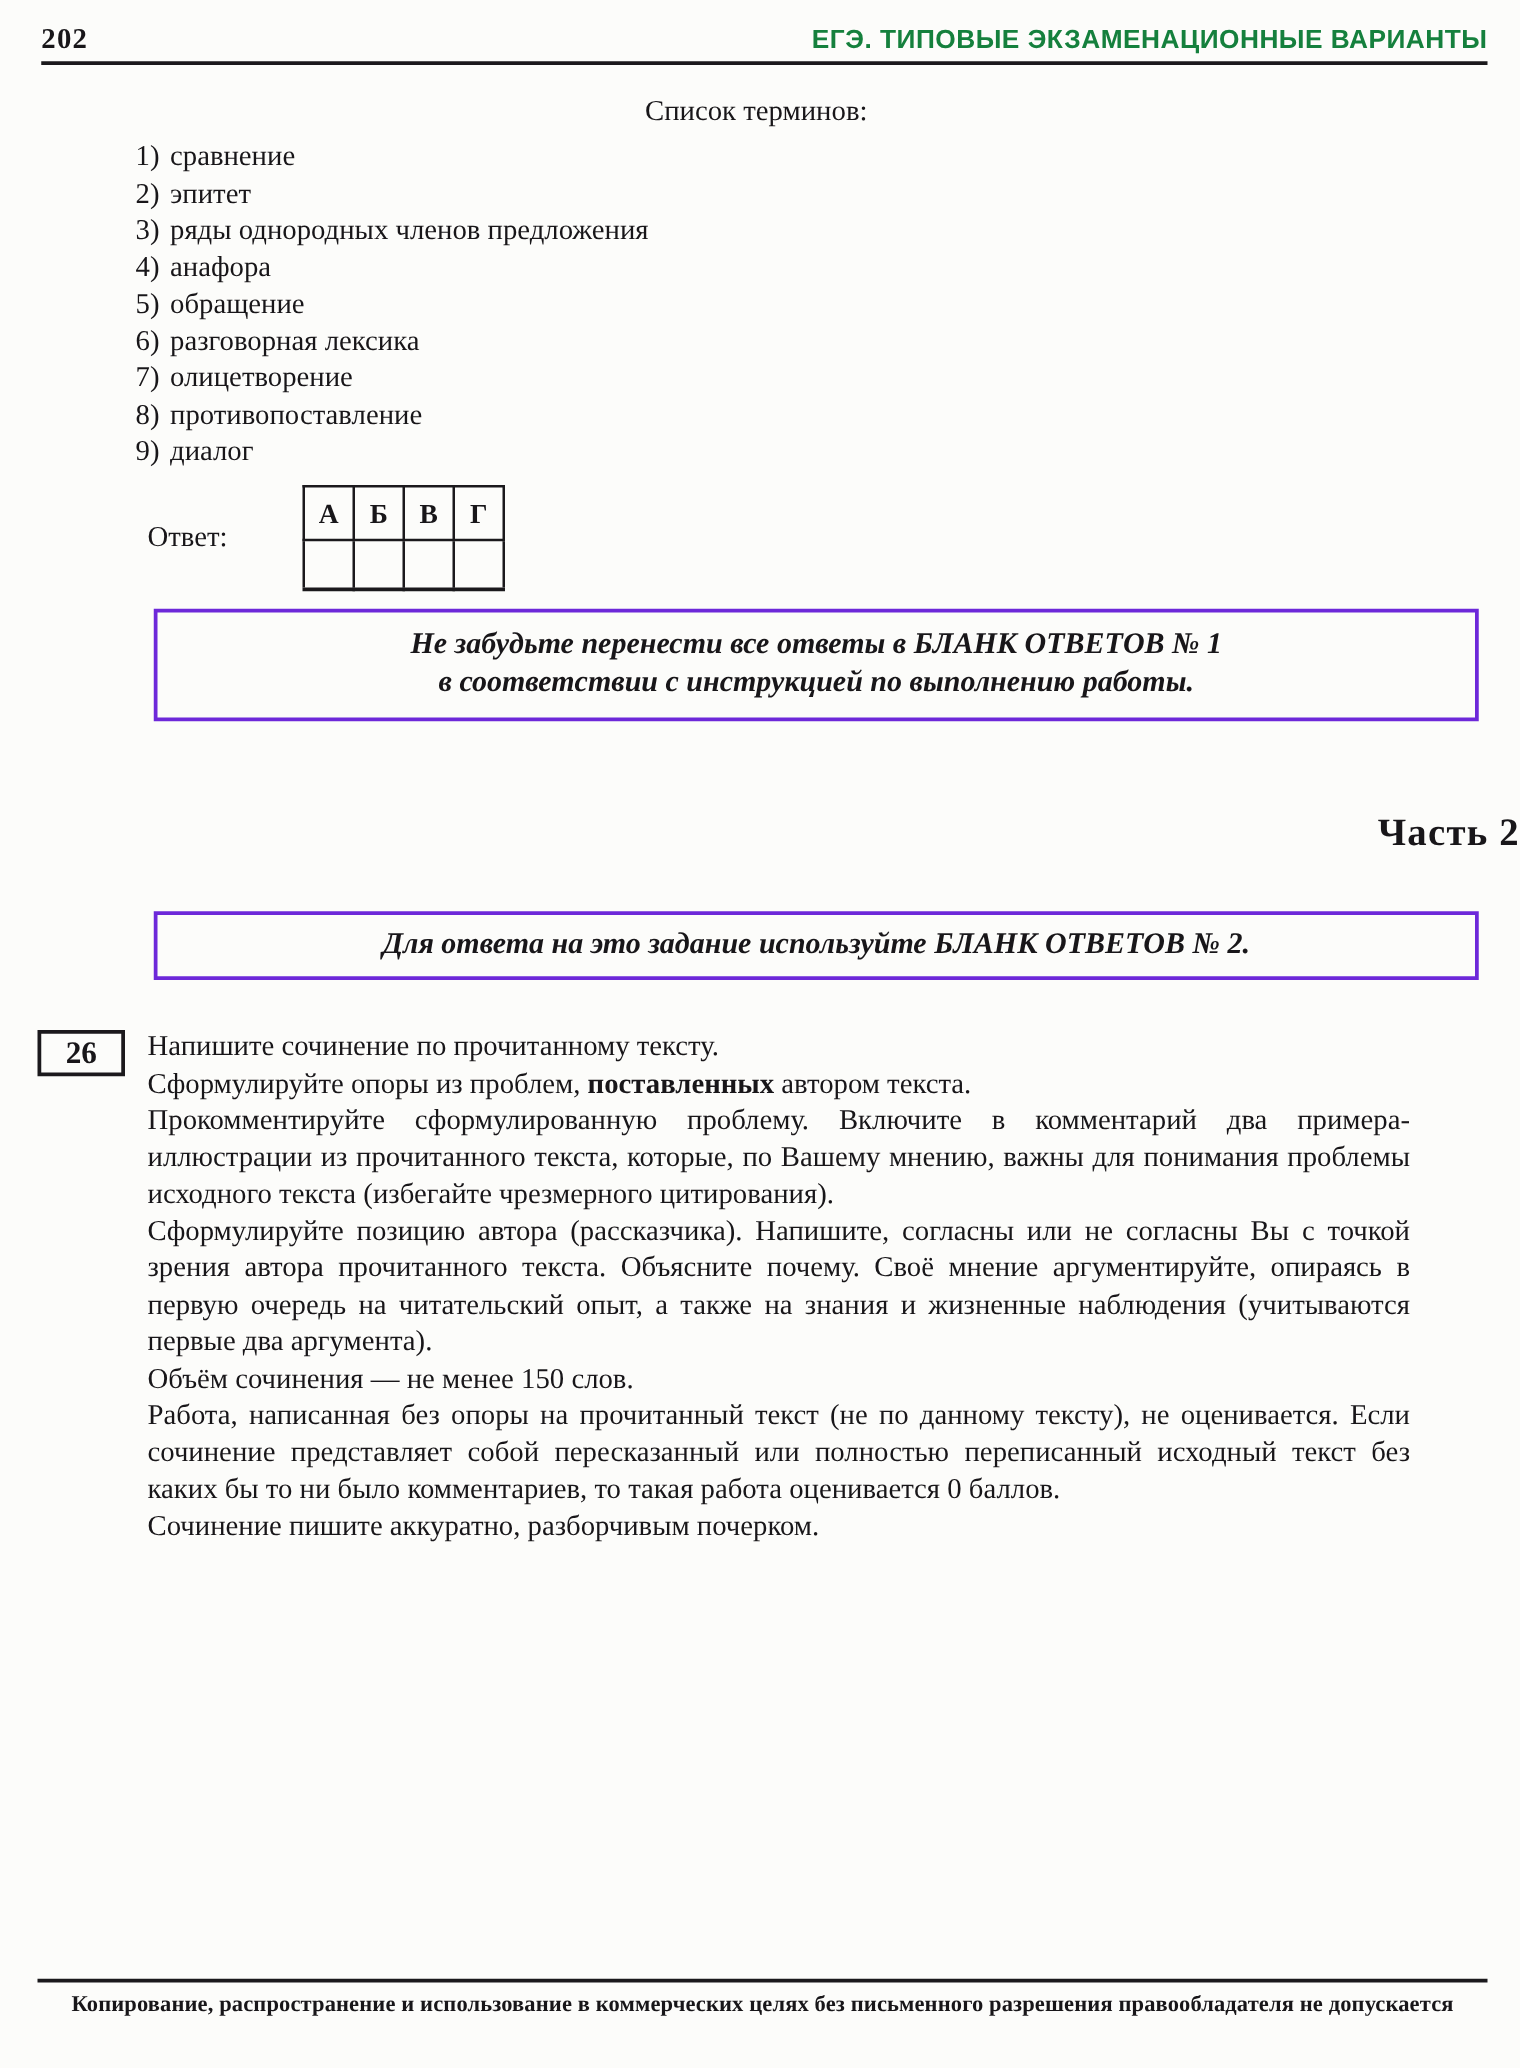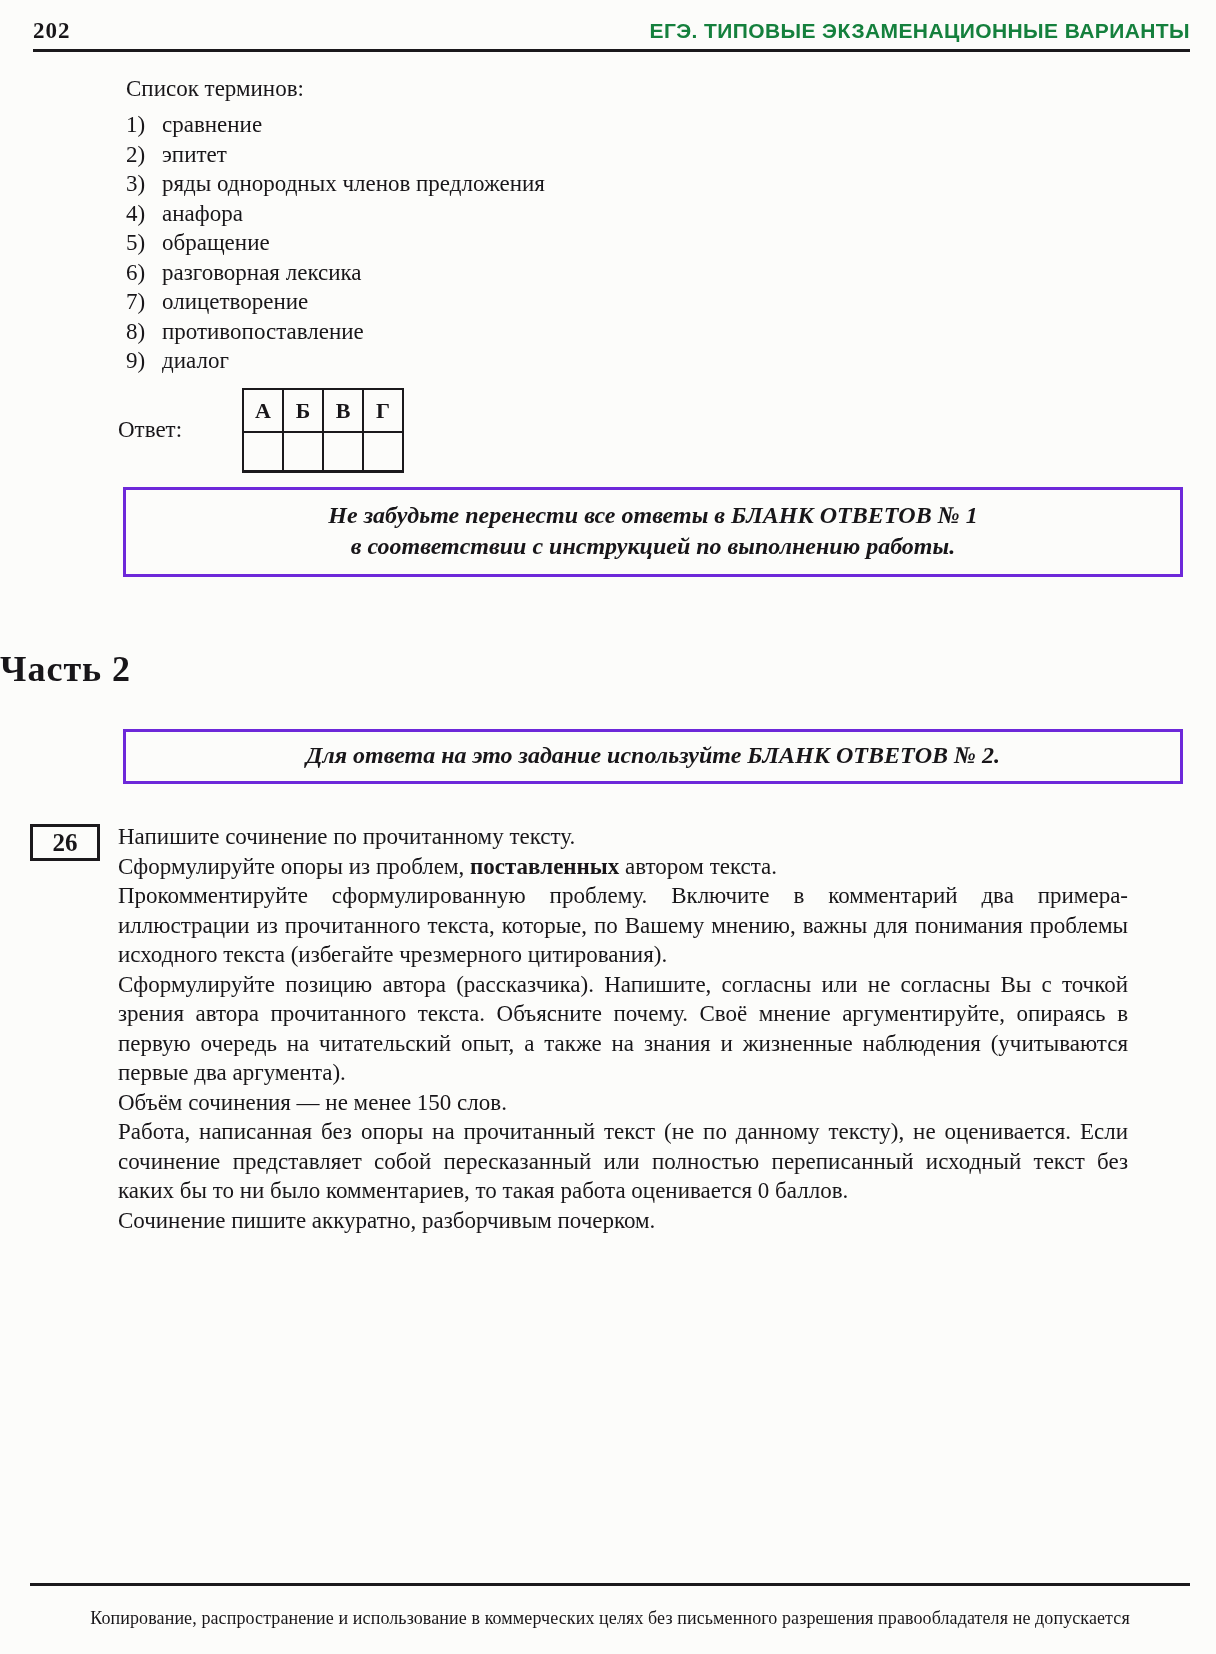--- a/index.html
+++ b/index.html
@@ -20,21 +20,21 @@
     border-bottom:3px solid #1b191c;
     padding-bottom:5px;
   }
   .page-number { font-size:23px; font-weight:bold; letter-spacing:1px; }
   .header-title {
     font-family:"Liberation Sans", sans-serif;
     font-size:21px; font-weight:600; letter-spacing:0.4px; color:#15803d;
   }
 
   
-  .terms { position:absolute; left:126px; top:76px; width:1010px; }
+  .terms { position:absolute; left:100px; top:76px; width:1010px;text-align:center; }
   .terms-title { font-size:23px; margin-bottom:8px; }
   .term-row { display:flex; font-size:23px; line-height:29.5px; }
   .term-num { width:36px; flex:none; }
 
   
   .answer-row { position:absolute; left:118px; top:388px; display:flex; align-items:center; }
   .answer-label { font-size:23px; width:124px; flex:none; }
   .answer-table { border-collapse:collapse; border:2px solid #1b191c; border-bottom-width:3px; }
   .answer-table td {
     width:40px; border:2px solid #1b191c; text-align:center;
@@ -51,21 +51,21 @@
     font-size:24px; line-height:31px;
     padding:10px 18px 12px;
     background:#fcfcfa;
   }
   #note1 { top:487px; }
   #note2 { top:729px; padding-top:8px; padding-bottom:10px; }
 
   
   .part-heading {
     position:absolute; top:648px; left:0; width:100%;
-    text-align:left; font-size:36px; font-weight:bold; letter-spacing:1px;
+    text-align:right; font-size:31px; font-weight:bold; letter-spacing:1px;
   }
 
   
   .task { position:absolute; top:822px; left:0; width:1216px; display:flex; align-items:flex-start; }
   .task-number-box {
     margin-left:30px; margin-top:2px; width:70px; height:37px; flex:none;
     border:3px solid #1b191c;
     display:flex; align-items:center; justify-content:center;
     font-size:25px; font-weight:bold;
   }
@@ -73,21 +73,21 @@
   .task-text p { margin:0; }
   .seg-bold { font-weight:bold; }
 
   
   .page-footer {
     position:absolute; left:30px; right:26px; top:1583px;
     border-top:3px solid #1b191c;
     padding-top:6px; text-align:center;
   }
   .footer-line1 { font-size:18px; font-weight:600; letter-spacing:0.2px; }
-  .footer-line2 { font-size:18px; font-weight:400; margin-top:16px; letter-spacing:0.1px; }
+  .footer-line2 { font-size:18px; font-weight:700; margin-top:1px; letter-spacing:0.1px; }
 </style>
 </head>
 <body>
 
 <div class="page-header">
   <span class="page-number">202</span>
   <span class="header-title">ЕГЭ. ТИПОВЫЕ ЭКЗАМЕНАЦИОННЫЕ ВАРИАНТЫ</span>
 </div>
 
 <div class="terms">

